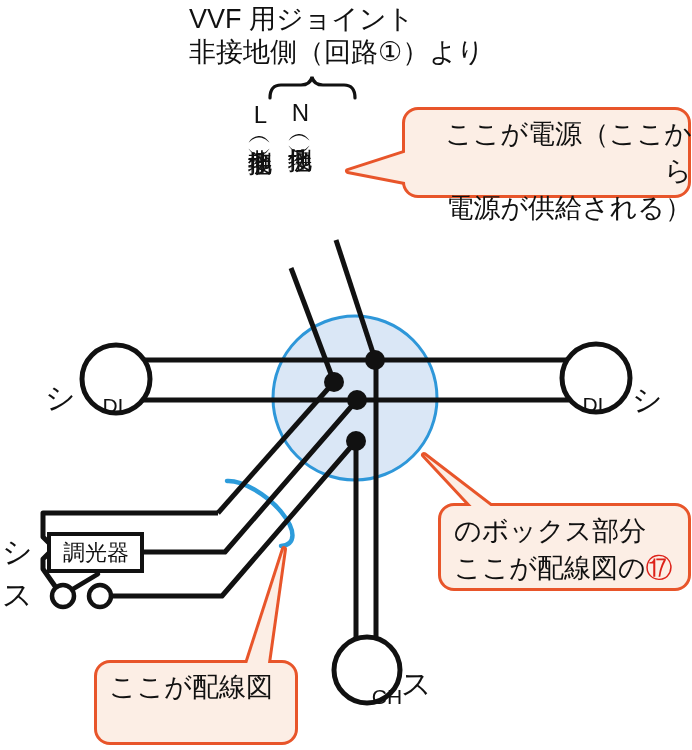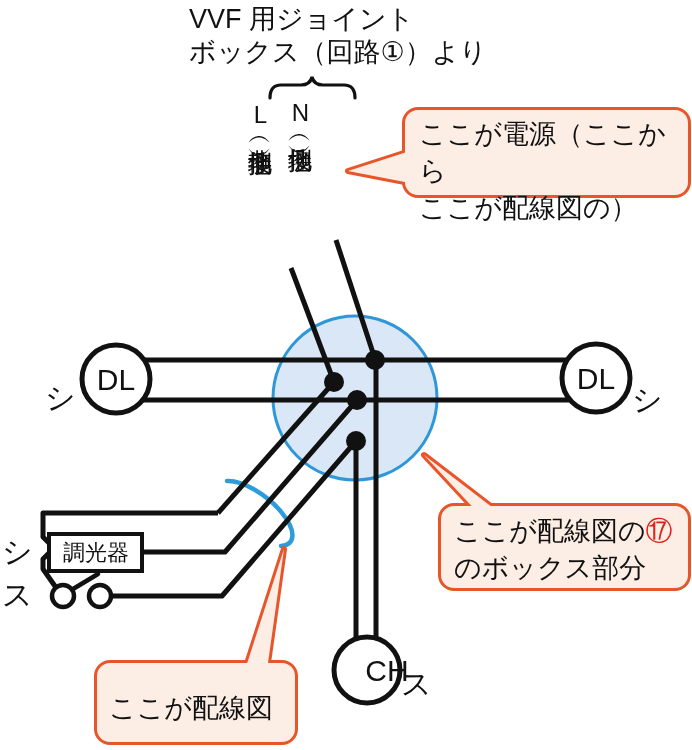--- a/index.html
+++ b/index.html
@@ -35,21 +35,21 @@
   
   .txt{position:absolute;white-space:nowrap;line-height:1.22;}
   .title{left:189px;top:3px;font-size:27px;line-height:33px;}
   .vcol{
     position:absolute;writing-mode:vertical-rl;text-orientation:upright;
     font-size:24px;letter-spacing:1px;line-height:1;
   }
   .vcol-l{left:248px;top:101px;}
   .vcol-n{left:288px;top:99px;}
   .dev-label{
-    position:absolute;font-size:30px;transform:translate(-50%,-50%);
+    position:absolute;font-size:21px;transform:translate(-50%,-50%);margin-top:26px;
   }
   .note{position:absolute;font-size:30px;}
   .co-txt{position:absolute;font-size:27px;line-height:37px;}
   .co-txt .rednum{color:var(--red);}
   .dim-label{position:absolute;font-size:22px;transform:translate(-50%,-50%);}
 </style>
 </head>
 <body>
 
 <div class="stage">
@@ -109,44 +109,44 @@
     <g>
       <path class="co-stroke" d="M245,670 L284,549 L267,670 Z"></path>
       <rect class="co-stroke" x="97" y="663" width="198" height="79" rx="13"></rect>
       <rect class="co-fill" x="97" y="663" width="198" height="79" rx="13"></rect>
       <path class="co-fill" d="M245,670 L284,549 L267,670 Z"></path>
     </g>
   </svg>
 
   <div class="txt title">
     <div>VVF 用ジョイント</div>
-    <div>ボックス（回路①）より</div>
+    <div>非接地側（回路①）より</div>
   </div>
 
   <div class="vcol vcol-l">L（非接地側）</div>
   <div class="vcol vcol-n">N（接地側）</div>
 
   <span class="dev-label" style="left:116px;top:380px;">DL</span>
   <span class="dev-label" style="left:596px;top:379px;">DL</span>
   <span class="dev-label" style="left:387px;top:671px;">CH</span>
   <span class="dim-label" style="left:96px;top:553px;">調光器</span>
 
   <span class="note" style="left:45px;top:378px;">シ</span>
   <span class="note" style="left:632px;top:380px;">シ</span>
   <span class="note" style="left:401px;top:664px;">ス</span>
   <span class="note" style="left:2px;top:532px;">シ</span>
   <span class="note" style="left:2px;top:575px;">ス</span>
 
-  <div class="co-txt" style="left:419px;top:116px;">
+  <div class="co-txt" style="left:419px;top:116px;text-align:right;">
     <div>ここが電源（ここから</div>
-    <div>ここが配線図の）</div>
+    <div>電源が供給される）</div>
   </div>
 
   <div class="co-txt" style="left:454px;top:513px;">
+    <div>のボックス部分</div>
     <div><span>ここが配線図の</span><span class="rednum">⑰</span></div>
-    <div>のボックス部分</div>
   </div>
 
-  <div class="co-txt" style="left:109px;top:669px;margin-top:21px;">
+  <div class="co-txt" style="left:109px;top:669px;">
     <div>ここが配線図</div>
   </div>
 
 </div>
 
 </body></html>

